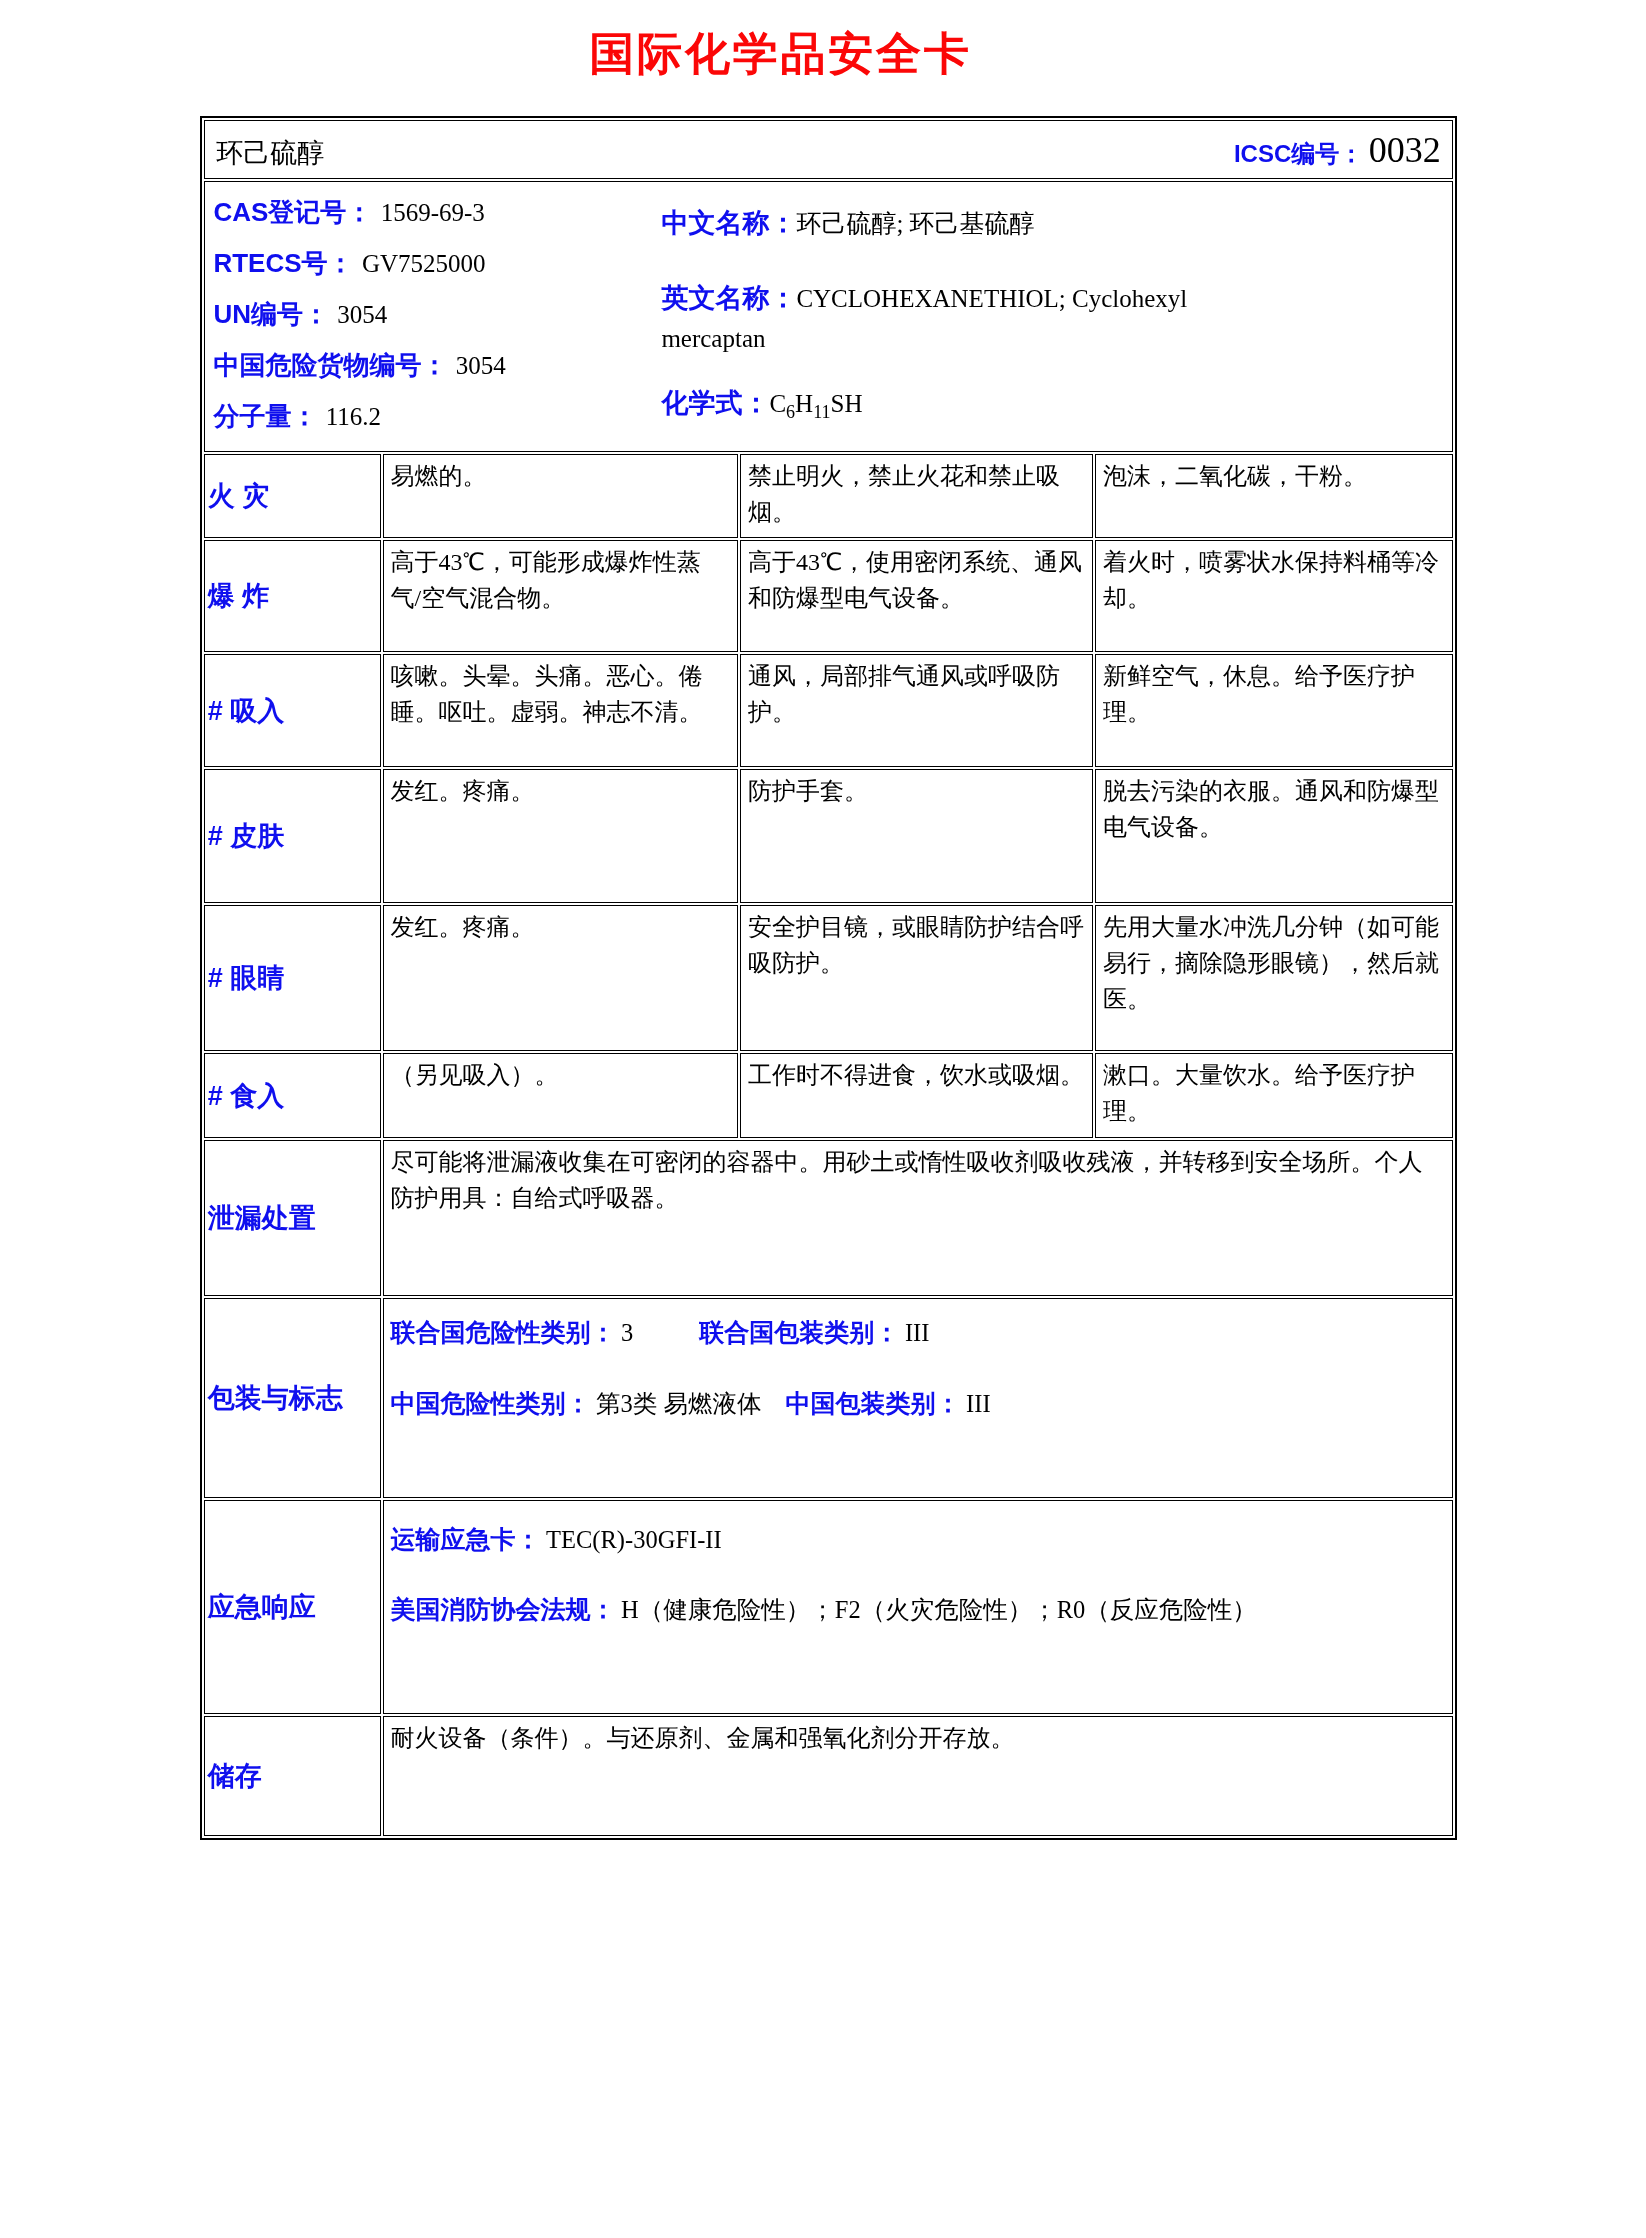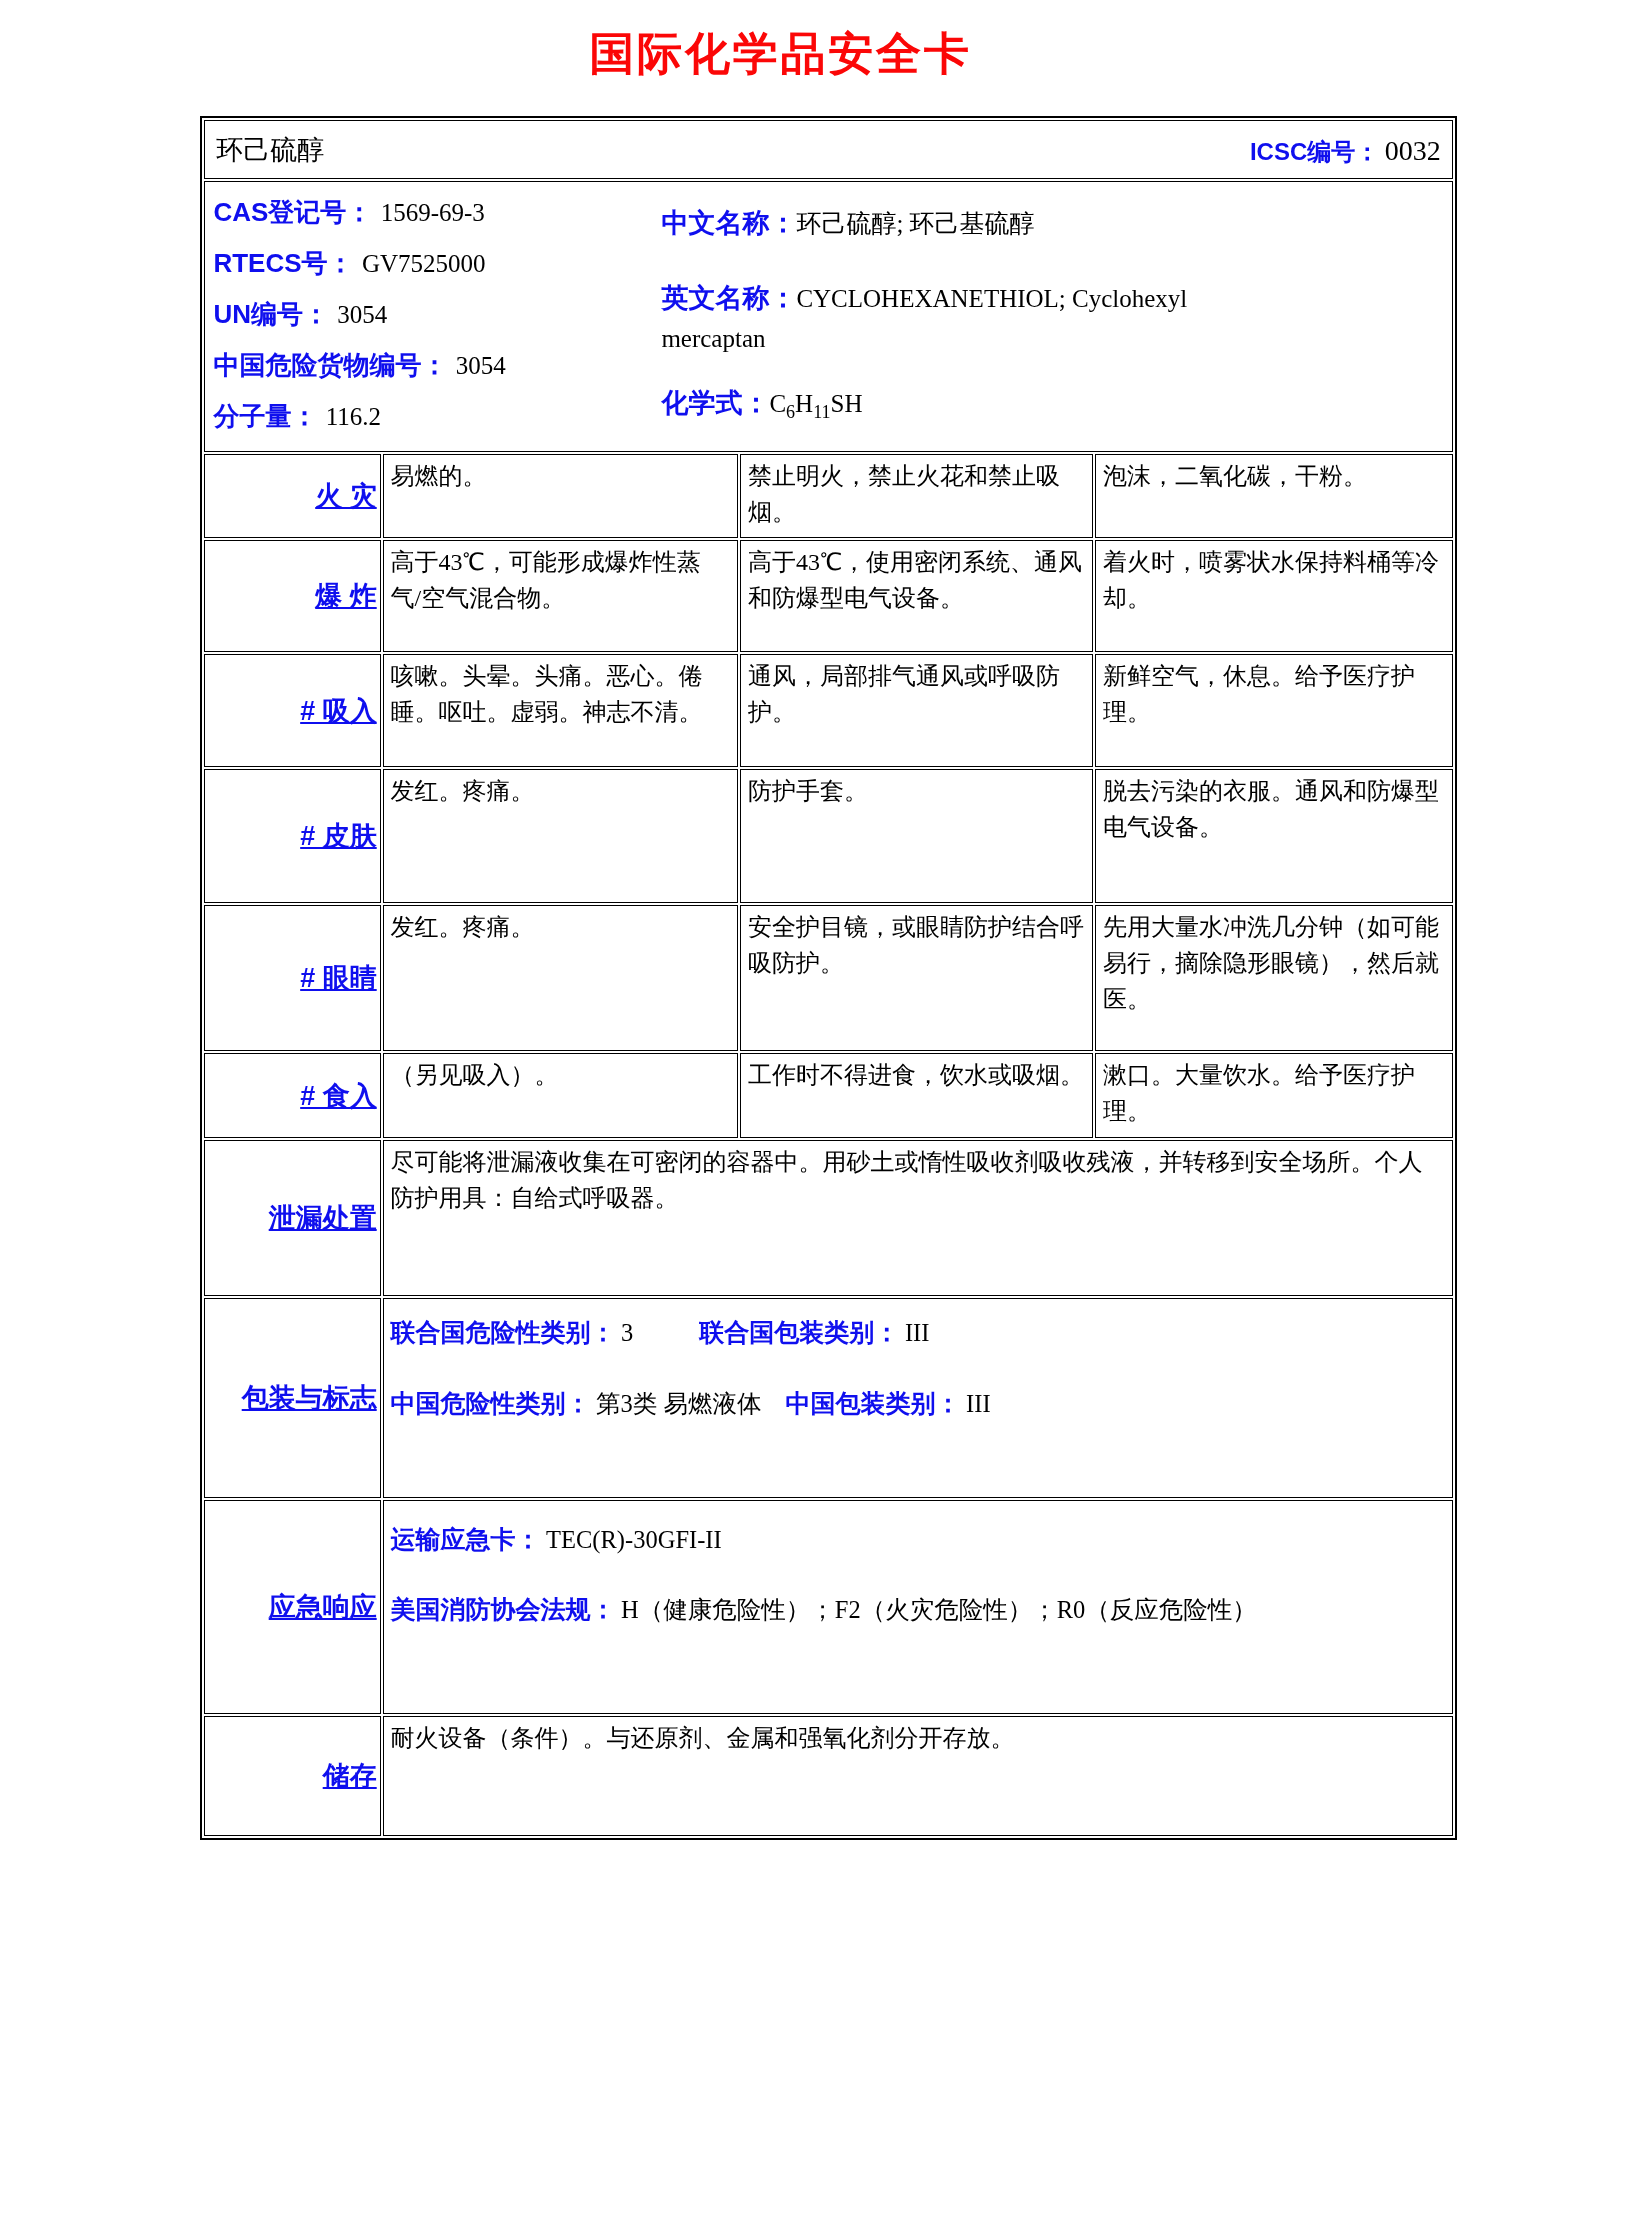--- a/index.html
+++ b/index.html
@@ -19,40 +19,40 @@
   }
   table.card{
     margin:39px 0 0 200px;width:1257px;
     border-collapse:separate;border-spacing:2.8px;
     border:2.1px solid var(--border-black);
     table-layout:fixed;background:#fff;
   }
   td{border:1.4px solid var(--border-black);overflow:hidden;}
   
   .lblcell{
-    color:var(--accent-blue);font-weight:bold;text-align:right;vertical-align:middle;
-    font-family:"Liberation Sans",sans-serif;font-size:27px;padding:1.4px 2.8px;text-decoration:underline;
+    color:var(--accent-blue);font-weight:bold;text-align:left;vertical-align:middle;
+    font-family:"Liberation Sans",sans-serif;font-size:27px;padding:1.4px 2.8px;
   }
   .hdrcell{
     color:var(--accent-blue);font-weight:bold;text-align:center;vertical-align:middle;
     font-family:"Liberation Sans",sans-serif;font-size:28px;line-height:39px;padding:1.4px 4.2px;
   }
   .content{
     font-family:"Liberation Serif",serif;font-size:24px;line-height:36px;
     vertical-align:top;padding:2.8px 7px;color:#000;
   }
   .lbl{color:var(--accent-blue);font-weight:bold;font-family:"Liberation Sans",sans-serif;}
   .val{color:#000;font-family:"Liberation Serif",serif;}
   
   .r-name{height:59px;}
   .namecell{vertical-align:middle;padding:2.8px 11.2px;}
   .namewrap{display:flex;justify-content:space-between;align-items:flex-end;}
   .chemname{font-size:27px;}
   .icsc .lbl{font-size:24px;}
-  .icsc .val{font-size:28px;margin-left:5.6px;}
+  .icsc .val{font-size:36px;margin-left:5.6px;}
   
   .r-info{height:228px;}
   .infocell{vertical-align:top;padding:7px 8.4px;}
   .infowrap{display:flex;align-items:center;}
   .ids{width:448px;flex:none;}
   .idline{line-height:46px;white-space:nowrap;}
   .idline .lbl{font-size:26px;}
   .idline .val{font-size:25px;margin-left:8.4px;}
   .names{width:574px;flex:none;padding-top:2.8px;}
   .names .lbl{font-size:27px;}

